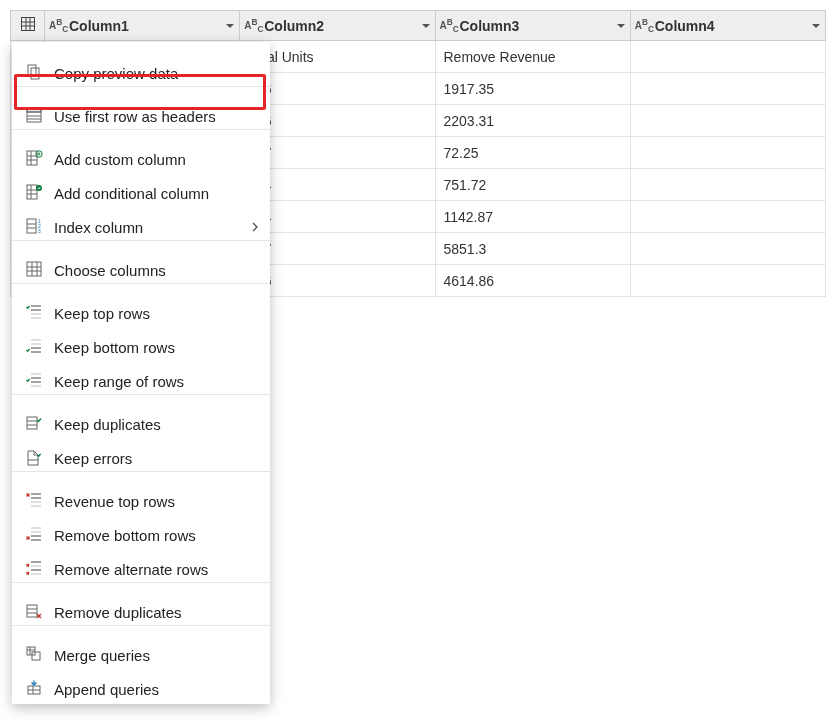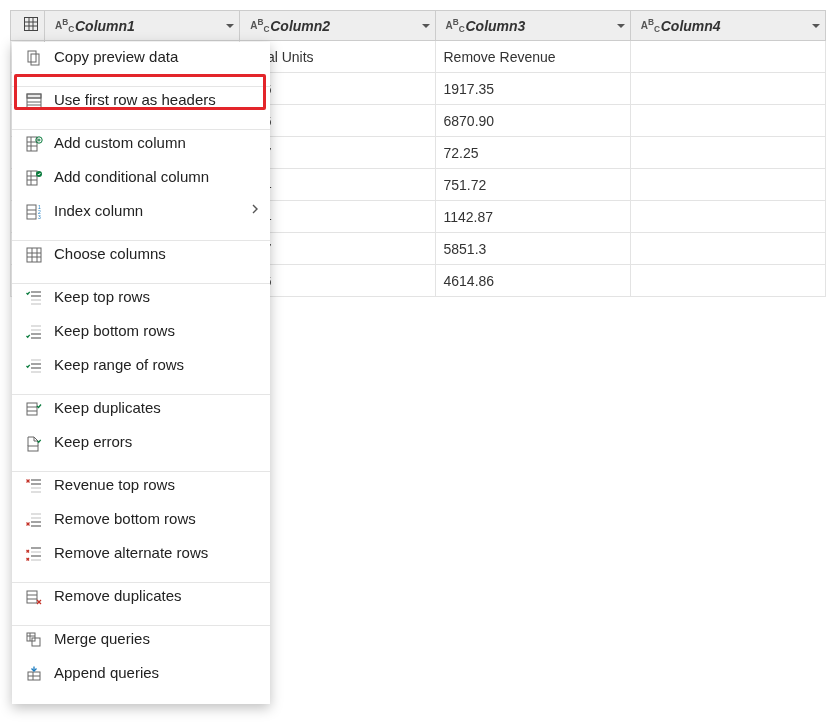--- a/index.html
+++ b/index.html
@@ -25,23 +25,22 @@
     padding: 0;
     height: 30px;
   }
   .data-table th.type-col { width: 34px; }
   .data-table th .hdr {
     display: flex;
     align-items: center;
     height: 100%;
     padding: 0 4px;
     gap: 4px;
-    margin-left: 6px;
-  }
-  .data-table th .hdr .label { flex: 1; font-style: italic; }
+  }
+  .data-table th .hdr .label { flex: 1; }
   .data-table td {
     border: 1px solid #e3e3e3;
     padding: 6px 8px;
     height: 32px;
     white-space: nowrap;
   }
   .data-table tbody tr td:first-child {
     background: #f5f5f5;
     border-right-color: #ccc;
   }
@@ -62,21 +61,21 @@
     top: 42px;
     left: 12px;
     width: 258px;
     background: #fff;
     box-shadow: 0 4px 12px rgba(0,0,0,0.25);
     padding: 6px 0;
     z-index: 10;
   }
   .menu-item {
     display: flex;
-    align-items: flex-start;
+    align-items: flex-end;
     height: 34px;
     padding: 0 10px 0 12px;
     gap: 10px;
     cursor: default;
   }
   .menu-item .icon {
     width: 20px;
     height: 20px;
     display: flex;
     align-items: center;
@@ -181,21 +180,21 @@
         <td></td>
         <td>ama</td>
         <td>556</td>
         <td>1917.35</td>
         <td></td>
       </tr>
       <tr>
         <td></td>
         <td>A</td>
         <td>926</td>
-        <td>6870.90</td>
+        <td>2203.31</td>
         <td></td>
       </tr>
       <tr>
         <td></td>
         <td>ada</td>
         <td>157</td>
         <td>72.25</td>
         <td></td>
       </tr>
       <tr>

